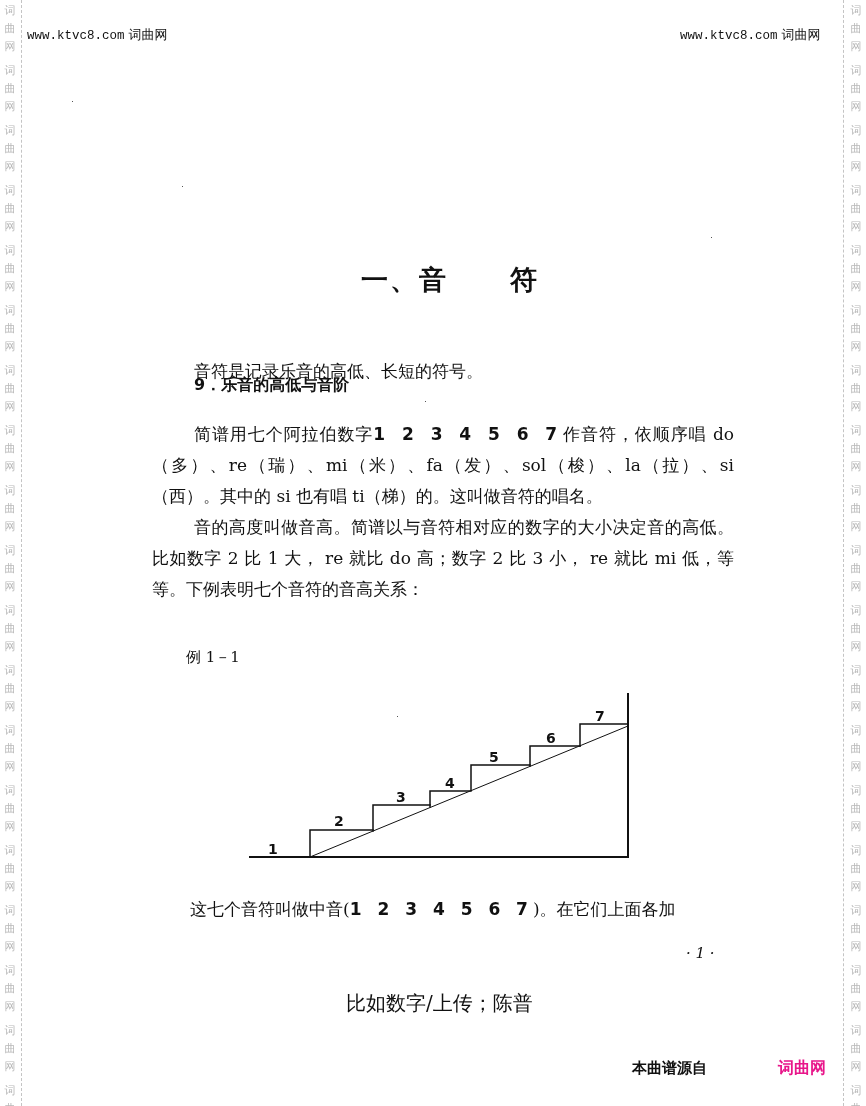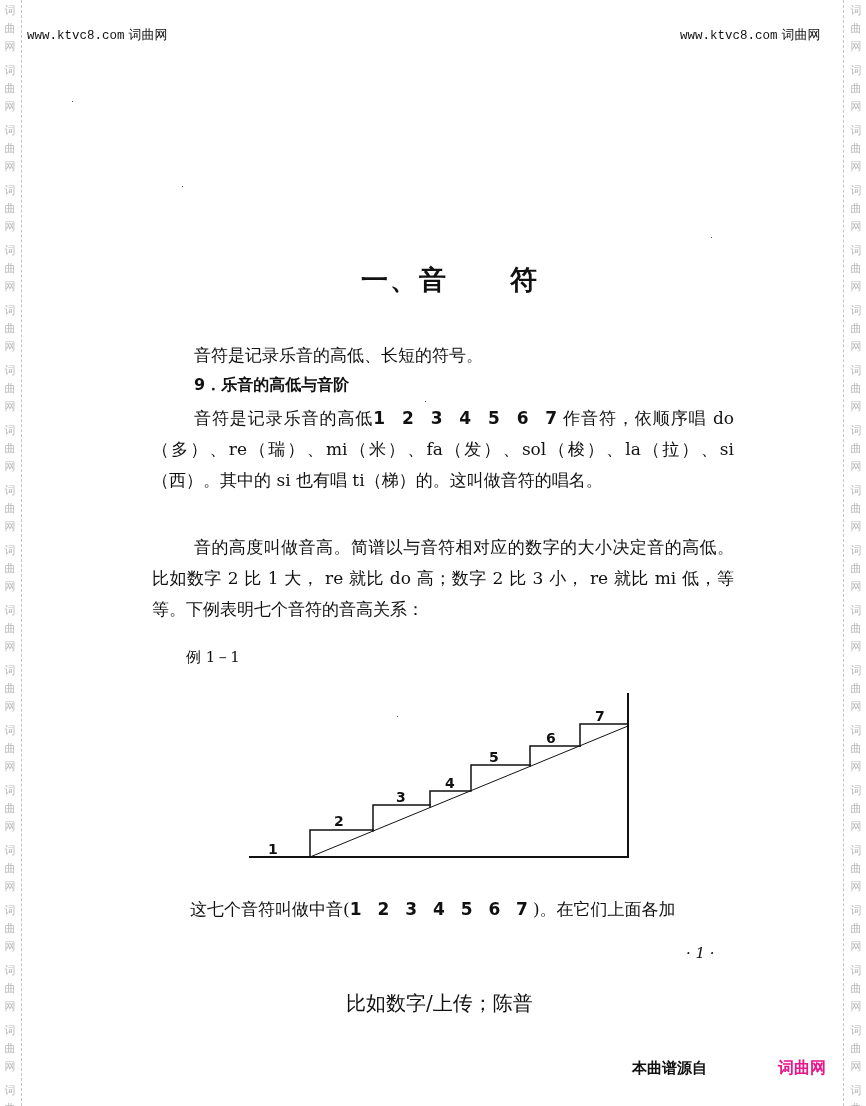--- a/index.html
+++ b/index.html
@@ -13,21 +13,21 @@
   .vdash { position:absolute; top:0; height:1106px; width:0; border-left:1px dashed #c4c4c4; }
   .hdr { position:absolute; top:26px; font-family:"Liberation Mono","DejaVu Sans Mono",monospace;
          font-size:12.5px; color:#111; white-space:nowrap; }
   .hdr .cn { font-family:"DejaVu Sans",sans-serif; font-size:13px; margin-left:4px; }
   .dot { position:absolute; width:1px; height:1px; background:#555; }
   .title { position:absolute; top:262px; left:345px; font-size:27px; letter-spacing:2px;
            font-family:"DejaVu Serif",serif; font-weight:bold;margin-left:16px; }
   .title .t2 { margin-left:62px; }
   .p { position:absolute; left:152px; width:582px; font-size:17px; line-height:31px;
        font-family:"DejaVu Serif",serif; }
-  .p.indent { text-indent:42px; }
+  .p.indent { text-indent:42px;margin-top:16px; }
   .p .b { font-family:"DejaVu Sans",sans-serif; font-weight:bold; letter-spacing:5px; }
   .p.just { text-align:justify; text-align-last:auto; }
   .heading1 { position:absolute; left:194px; top:375px; font-size:16px; font-weight:bold;
               font-family:"DejaVu Sans",sans-serif; }
   .ex { position:absolute; left:186px; top:648px; font-size:15px; font-family:"DejaVu Serif",serif; }
   .pagenum { position:absolute; left:686px; top:944px; font-size:15px; font-style:italic; font-family:"DejaVu Serif",serif; }
   .credit { position:absolute; left:346px; top:990px; font-size:20px; font-family:"DejaVu Serif",serif; }
   .src { position:absolute; left:632px; top:1059px; font-size:15px; font-weight:bold; font-family:Liberation Mono, monospace; }
   .srclink { position:absolute; left:778px; top:1058px; font-size:16px; font-weight:bold; color:#e8168a;
              font-family:"DejaVu Sans",sans-serif; text-decoration:none; }
@@ -171,24 +171,24 @@
 
 <div class="title">
   <span>一、音</span><span class="t2">符</span>
 </div>
 
 <div class="p indent" style="top:340px">音符是记录乐音的高低、长短的符号。</div>
 
 <div class="heading1">9．乐音的高低与音阶</div>
 
 <div class="p indent just" style="top:403px">
-  <span>音符是记录乐音的高低</span><span class="b">1 2 3 4 5 6 7</span><span>作音符，依顺序唱 do（多）、re（瑞）、mi（米）、fa（发）、sol（梭）、la（拉）、si（西）。其中的 si 也有唱 ti（梯）的。这叫做音符的唱名。</span>
-</div>
-
-<div class="p indent just" style="top:532px">音的高度叫做音高。简谱以与音符相对应的数字的大小决定音的高低。比如数字 2 比 1 大， re 就比 do 高；数字 2 比 3 小， re 就比 mi 低，等等。下例表明七个音符的音高关系：</div>
+  <span>简谱用七个阿拉伯数字</span><span class="b">1 2 3 4 5 6 7</span><span>作音符，依顺序唱 do（多）、re（瑞）、mi（米）、fa（发）、sol（梭）、la（拉）、si（西）。其中的 si 也有唱 ti（梯）的。这叫做音符的唱名。</span>
+</div>
+
+<div class="p indent just" style="top:496px">音的高度叫做音高。简谱以与音符相对应的数字的大小决定音的高低。比如数字 2 比 1 大， re 就比 do 高；数字 2 比 3 小， re 就比 mi 低，等等。下例表明七个音符的音高关系：</div>
 
 <div class="ex">例 1－1</div>
 
 <svg class="stairs" width="866" height="1106">
   <g stroke="#111" fill="none" stroke-linecap="square">
     <line x1="250" y1="857" x2="628" y2="857" stroke-width="2"></line>
     <line x1="628" y1="694" x2="628" y2="857" stroke-width="2"></line>
     <line x1="310" y1="857" x2="628" y2="726" stroke-width="1"></line>
 
     <polyline points="310,857 310,830 373,830" stroke-width="1.5"></polyline>

